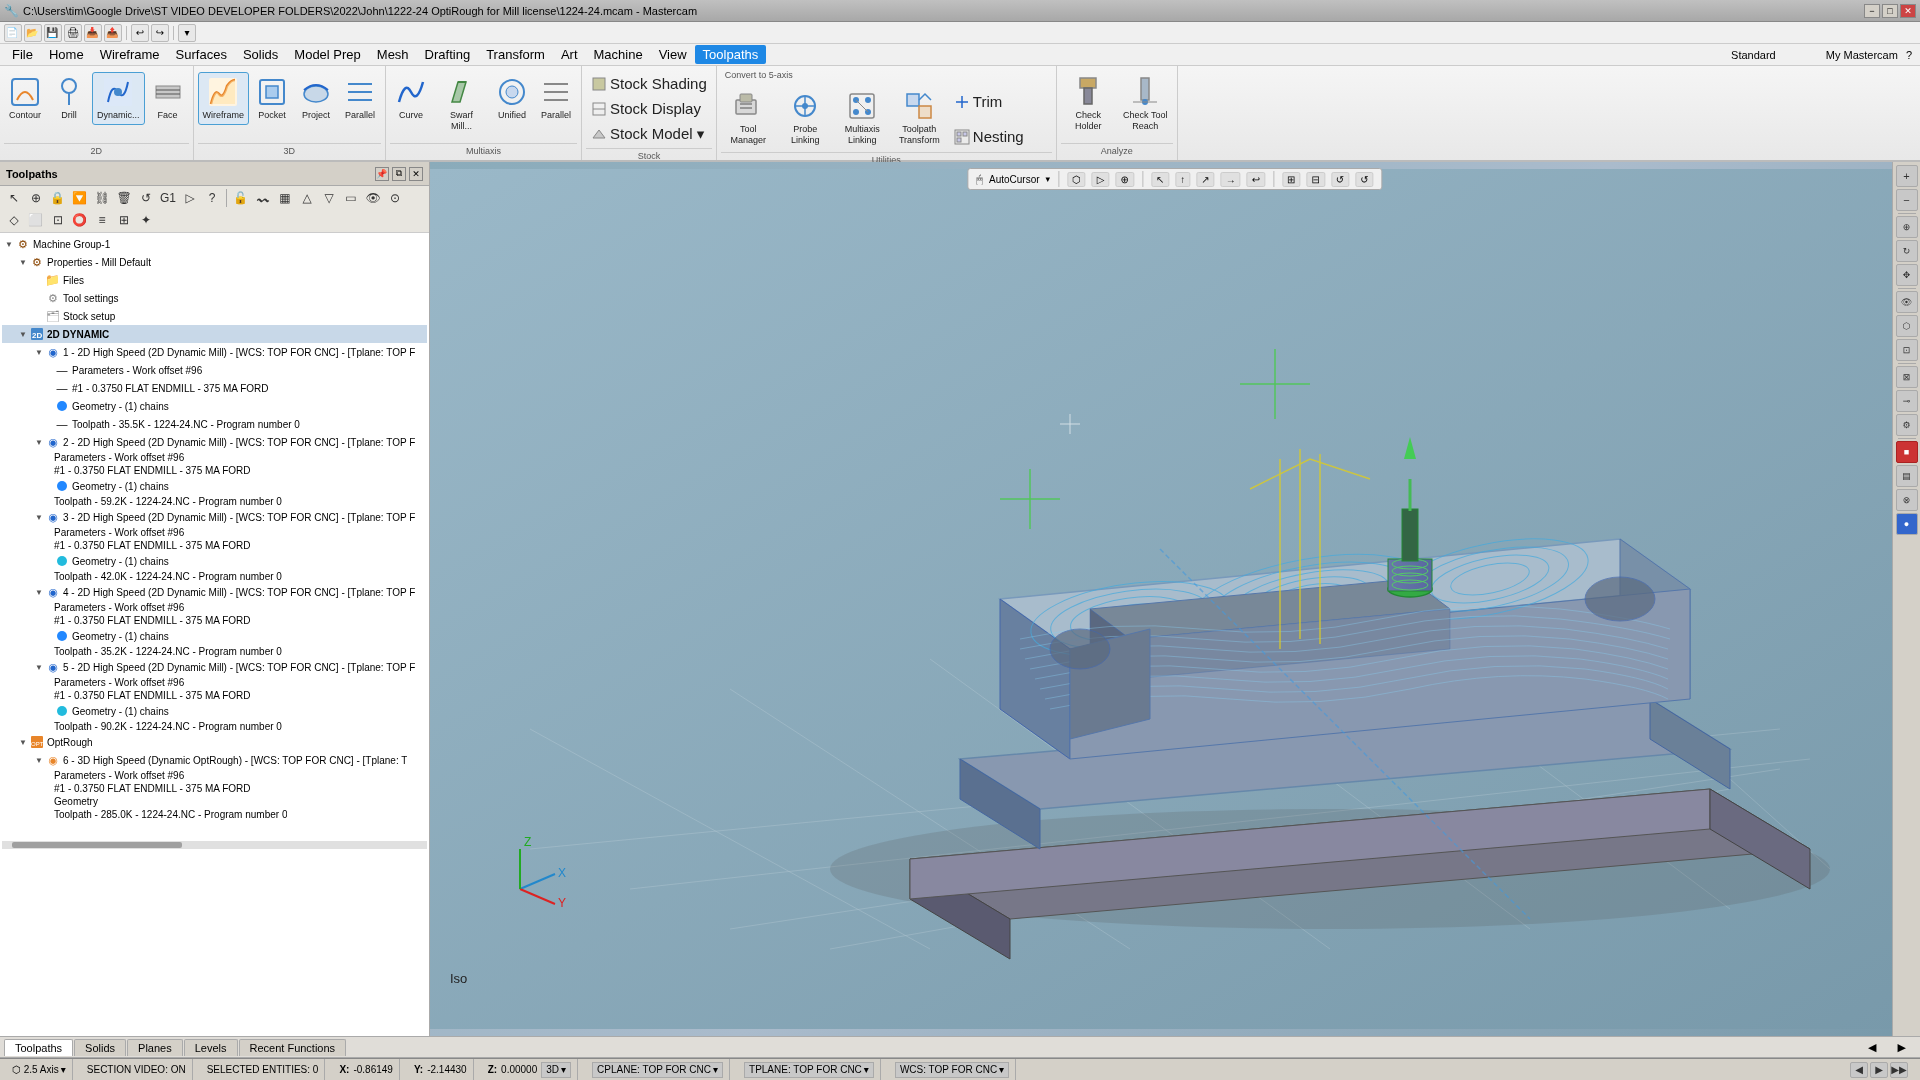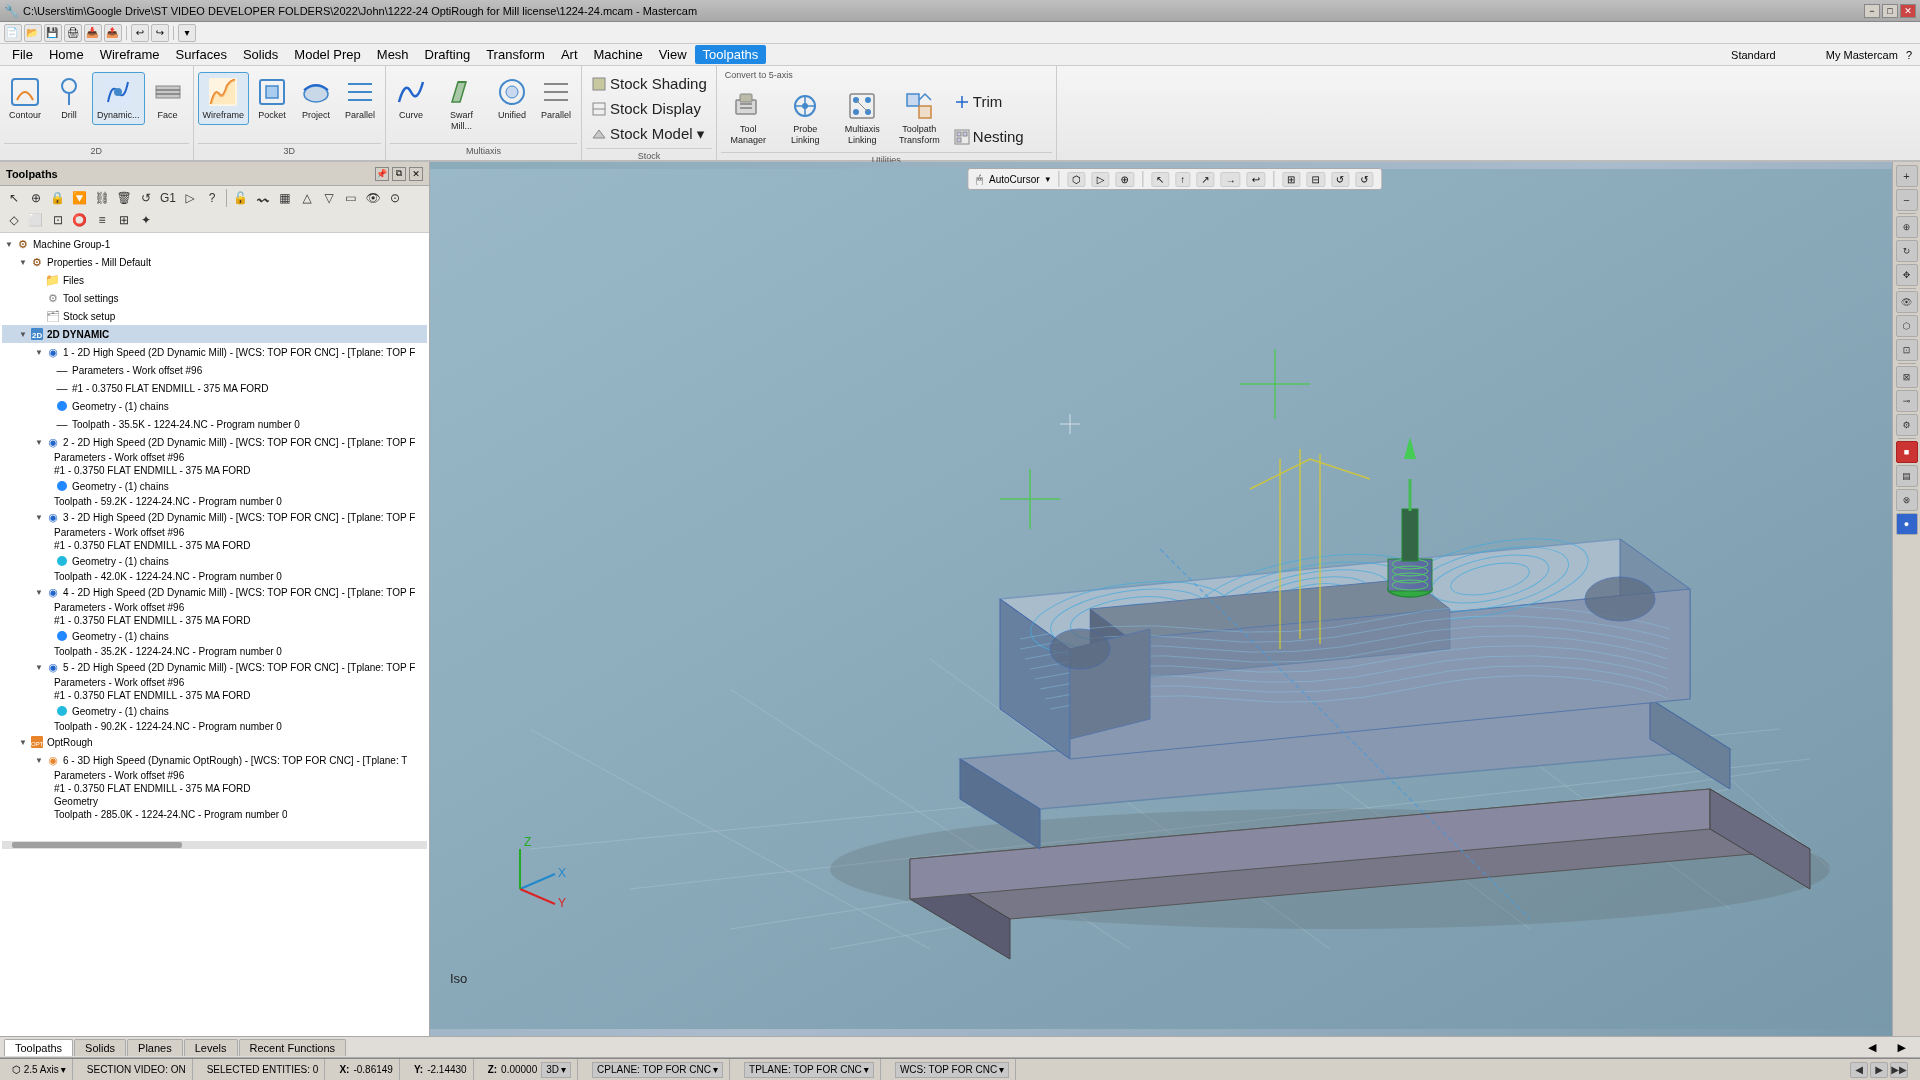--- a/index.html
+++ b/index.html
@@ -370,20 +370,44 @@
                 <rect x="3" y="9" width="4" height="4" fill="#c8c8e8" stroke="#888"></rect>
               </svg>
           </div>
           <span class="btn-label-sm">Nesting</span>
         </div>
       </div>
     </div>
     <div class="ribbon-group-label">Utilities</div>
   </div>
 
+  <div class="ribbon-group">
+    <div class="ribbon-group-content">
+      <div class="ribbon-btn">
+        <div class="btn-icon">
+          <svg width="32" height="32" viewBox="0 0 32 32">
+              <rect x="8" y="2" width="16" height="10" fill="#c8a864" stroke="#888" stroke-width="1.5"></rect>
+              <rect x="12" y="12" width="8" height="16" fill="#888898" stroke="#666" stroke-width="1.5"></rect>
+            </svg>
+        </div>
+        <div class="btn-label">Check Holder</div>
+      </div>
+      <div class="ribbon-btn">
+        <div class="btn-icon">
+          <svg width="32" height="32" viewBox="0 0 32 32">
+              <rect x="12" y="2" width="8" height="22" fill="#a8b8c8" stroke="#888" stroke-width="1.5"></rect>
+              <circle cx="16" cy="26" r="3" fill="#4488cc"></circle>
+              <line x1="4" y1="26" x2="28" y2="26" stroke="#888" stroke-width="1"></line>
+            </svg>
+        </div>
+        <div class="btn-label">Check Tool Reach</div>
+      </div>
+    </div>
+    <div class="ribbon-group-label">Analyze</div>
+  </div>
 </div>
 
 <div style="display:flex; height:calc(1080px - 22px - 22px - 22px - 96px - 22px - 22px); position:relative;">
 
   <div id="toolpaths-panel">
     <div id="panel-header">
       <span class="panel-title">Toolpaths</span>
       <div class="panel-controls">
         <div class="panel-ctrl-btn">📌</div>
         <div class="panel-ctrl-btn">⧉</div>

